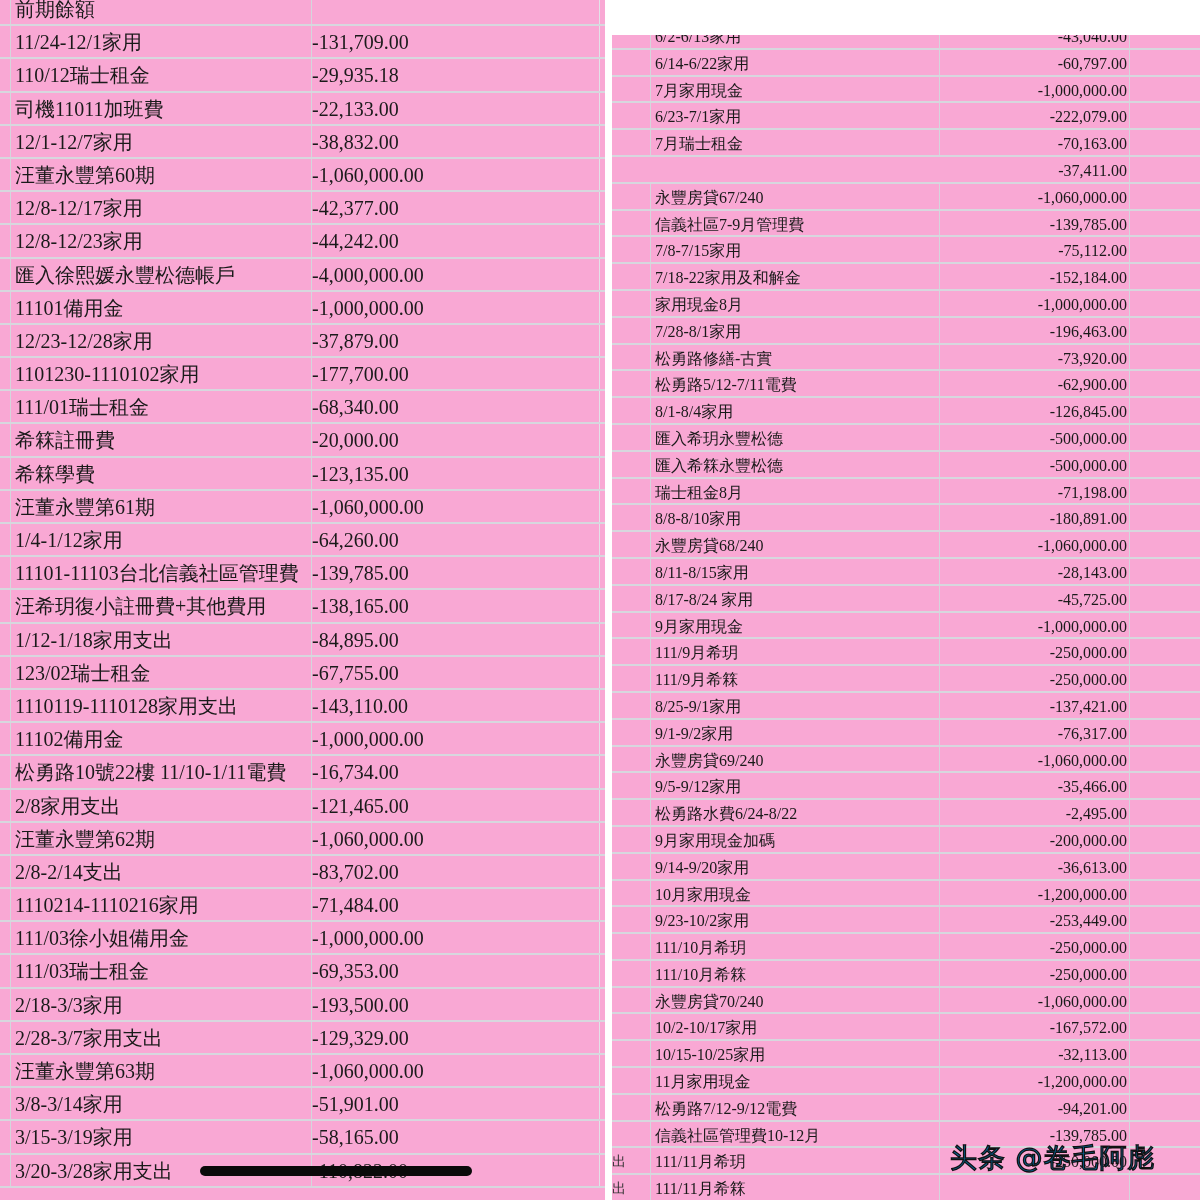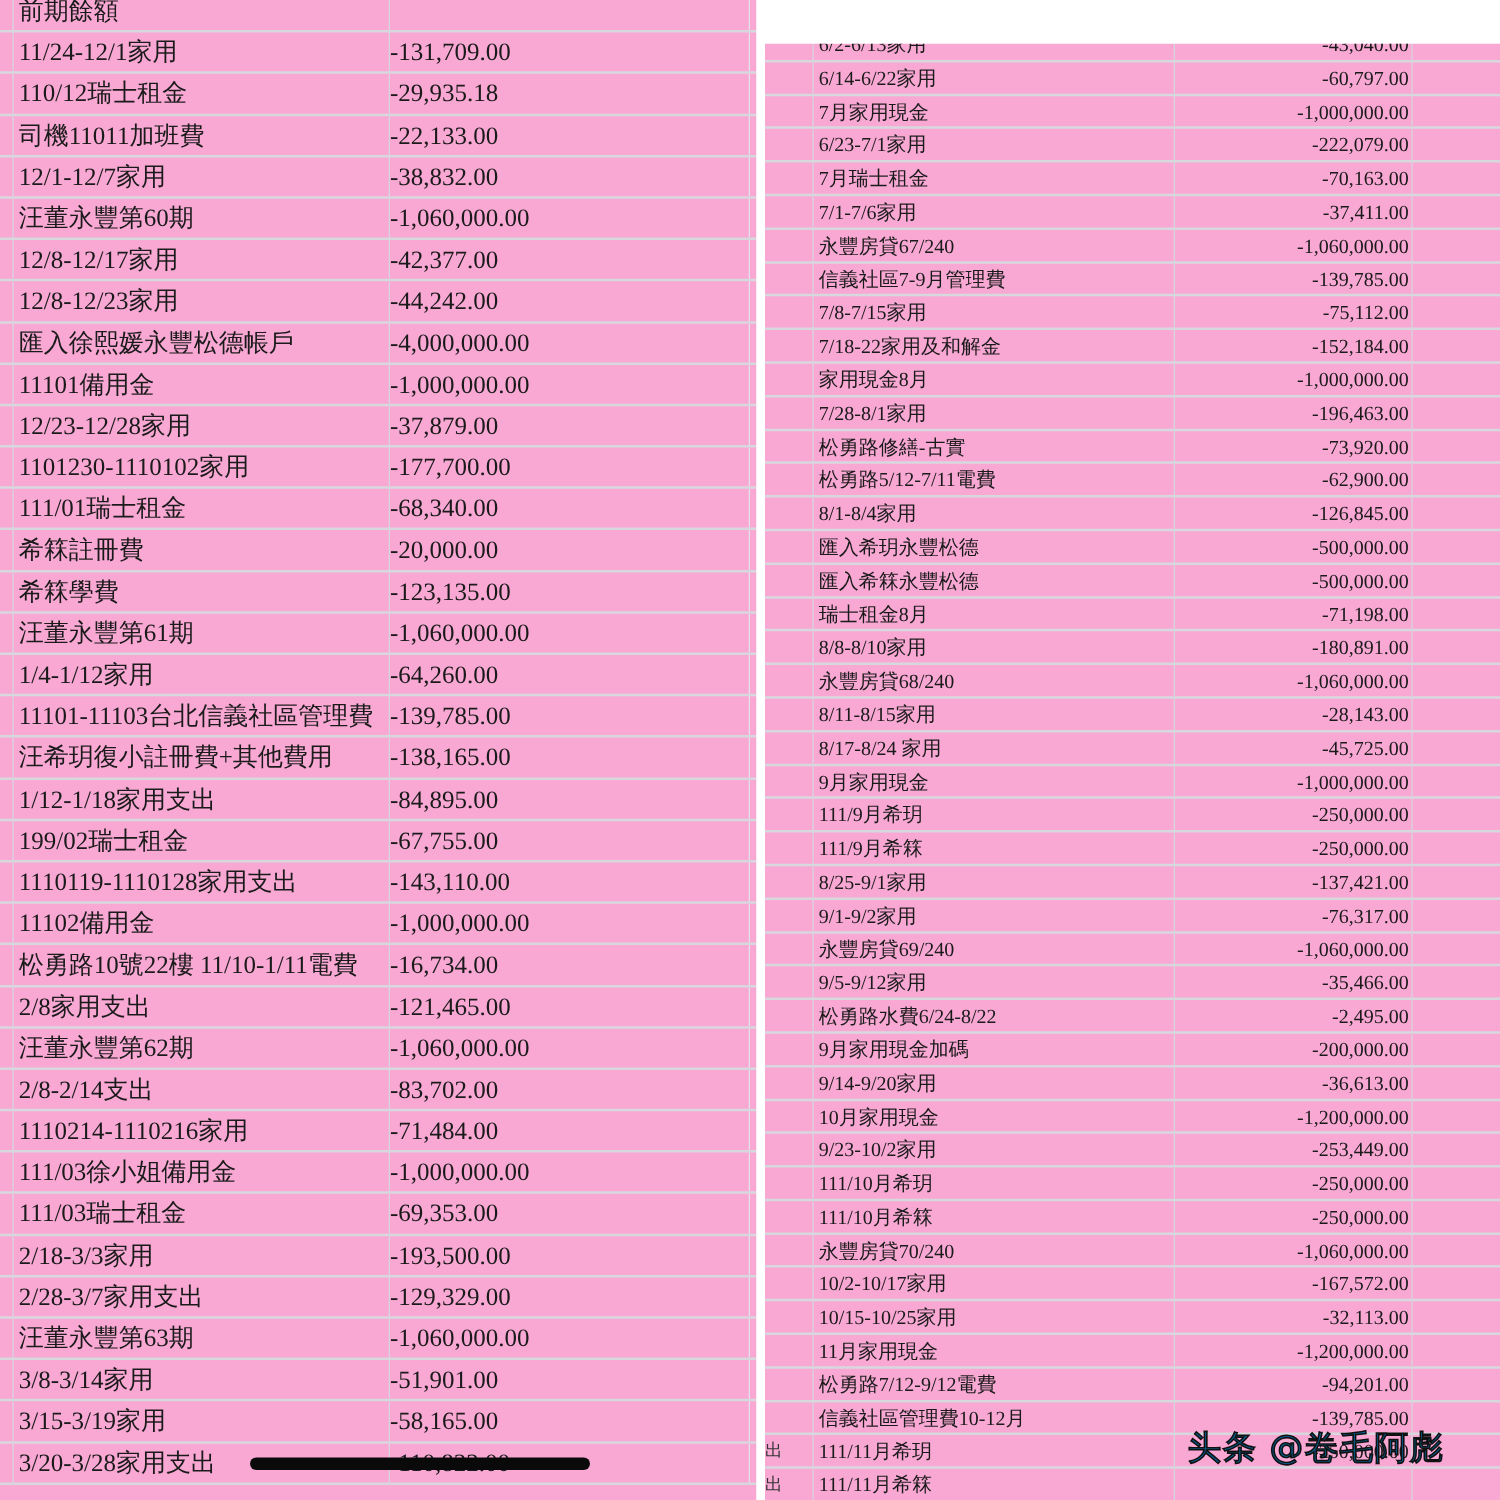--- a/index.html
+++ b/index.html
@@ -158,21 +158,21 @@
         <div class="lab">汪希玥復小註冊費+其他費用</div>
         <div class="amt">-138,165.00</div>
         <div class="edge"></div>
       </div>
       <div class="lrow">
         <div class="lab">1/12-1/18家用支出</div>
         <div class="amt">-84,895.00</div>
         <div class="edge"></div>
       </div>
       <div class="lrow">
-        <div class="lab">199/02瑞士租金</div>
+        <div class="lab">123/02瑞士租金</div>
         <div class="amt">-67,755.00</div>
         <div class="edge"></div>
       </div>
       <div class="lrow">
         <div class="lab">1110119-1110128家用支出</div>
         <div class="amt">-143,110.00</div>
         <div class="edge"></div>
       </div>
       <div class="lrow">
         <div class="lab">11102備用金</div>
@@ -264,21 +264,20 @@
       </div>
       <div class="rrow">
         <div class="lab">6/23-7/1家用</div>
         <div class="amt">-222,079.00</div>
       </div>
       <div class="rrow">
         <div class="lab">7月瑞士租金</div>
         <div class="amt">-70,163.00</div>
       </div>
       <div class="rrow">
-        <div class="lab">7/1-7/6家用</div>
         <div class="amt">-37,411.00</div>
       </div>
       <div class="rrow">
         <div class="lab">永豐房貸67/240</div>
         <div class="amt">-1,060,000.00</div>
       </div>
       <div class="rrow">
         <div class="lab">信義社區7-9月管理費</div>
         <div class="amt">-139,785.00</div>
       </div>

